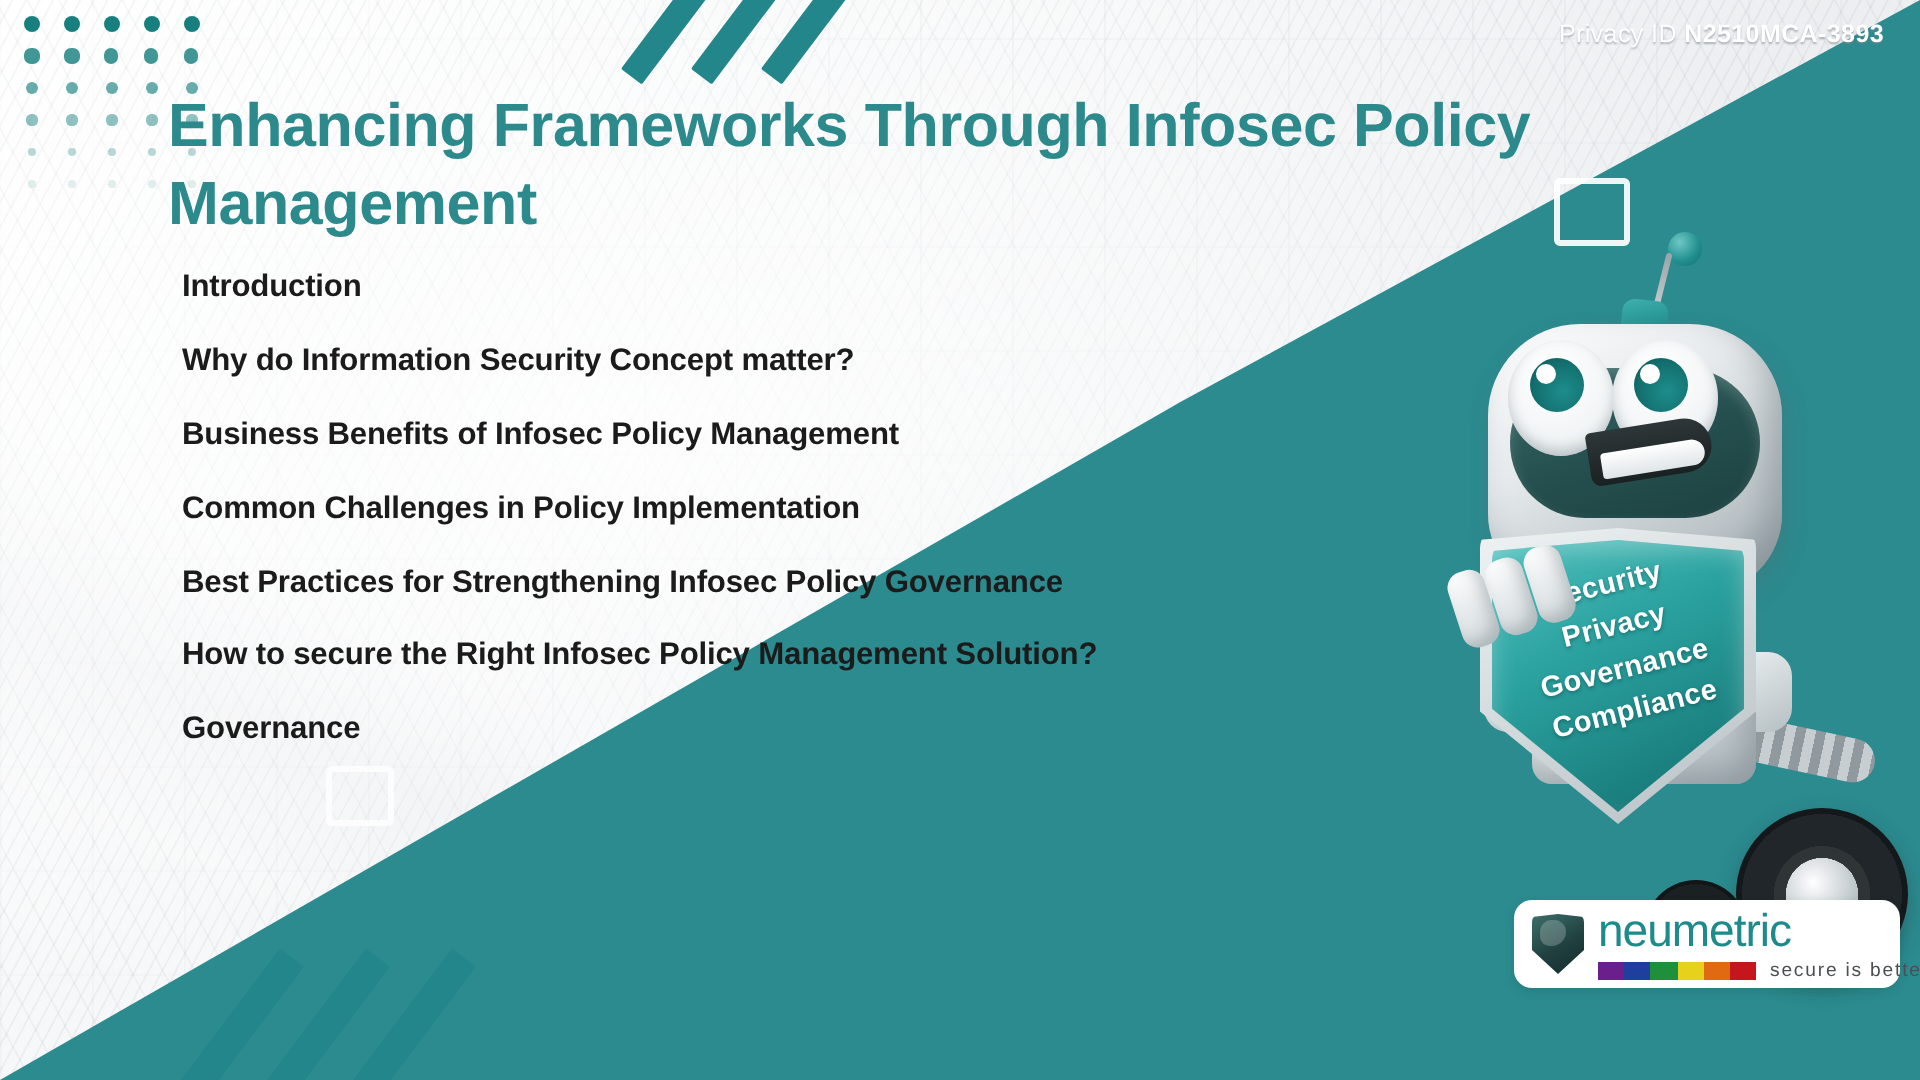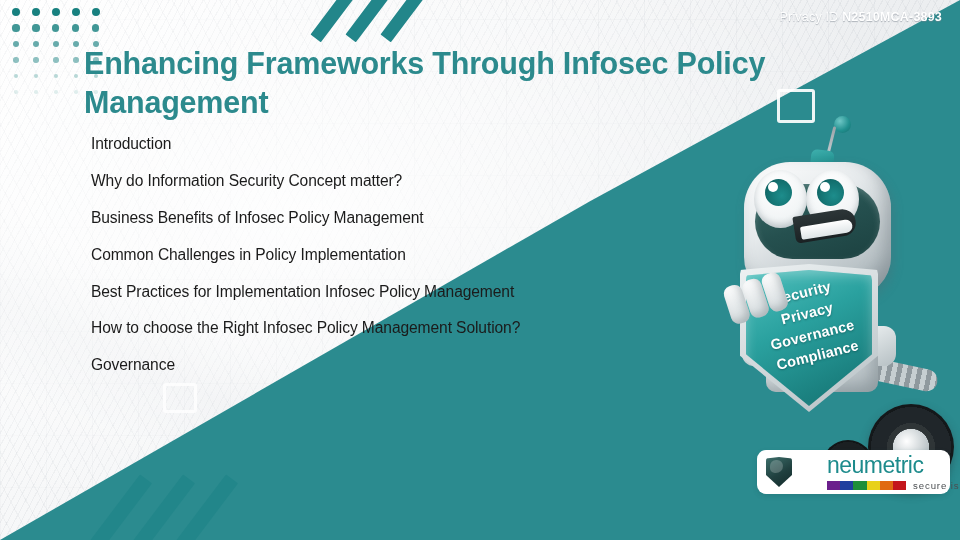--- a/index.html
+++ b/index.html
@@ -99,21 +99,21 @@
   
   .title {
     position:absolute; left:84px; top:44px; width:790px;
     font-size:30.5px; font-weight:700; line-height:1.27;
     color:#2c8a8d; letter-spacing:-0.2px;
   }
 
   
   .toc { position:absolute; left:91px; top:136px; width:660px; }
   .toc-item {
-    font-size:15.6px; font-weight:400; color:#1b1b1b;
+    font-size:15.6px; font-weight:700; color:#1b1b1b;
     line-height:1; padding:0; margin-bottom:21.3px;
     letter-spacing:-0.1px; white-space:nowrap;
   }
 
   
   .robot { position:absolute; left:716px; top:104px; width:244px; height:330px; }
   .r-ant-stem {
     position:absolute; left:113px; top:22px; width:3px; height:36px;
     background:linear-gradient(180deg,#9aa3a8,#cfd6d9);
     transform:rotate(14deg); border-radius:2px;
@@ -250,21 +250,21 @@
     width:26px; height:30px; flex:0 0 26px; margin-right:7px;
     background:linear-gradient(150deg,#3d6f6b 0%,#20403f 55%,#142b2b 100%);
     clip-path:polygon(50% 100%, 0% 60%, 0% 5%, 50% 0%, 100% 5%, 100% 60%);
     border-radius:4px; position:relative;
   }
   .logo-shield::after {
     content:""; position:absolute; left:4px; top:3px; width:13px; height:13px;
     border-radius:50% 50% 60% 40%;
     background:rgba(255,255,255,.22);
   }
-  .logo-right { flex:1; min-width:0;margin-left:28px; }
+  .logo-right { flex:1; min-width:0; }
   .logo-word {
     font-size:23px; font-weight:400; color:#1d8b8c;
     line-height:1; letter-spacing:-.5px;
   }
   .logo-bottom { display:flex; align-items:center; margin-top:3px; }
   .logo-bars { display:flex; height:9px; width:79px; flex:0 0 79px; }
   .logo-bars i { flex:1; display:block; }
   .logo-tag {
     margin-left:7px; font-size:9.6px; color:#4b4f52;
     letter-spacing:.9px; white-space:nowrap;
@@ -344,22 +344,22 @@
     <span class="val">N2510MCA-3893</span>
   </div>
 
   <h1 class="title">Enhancing Frameworks Through Infosec Policy Management</h1>
 
   <div class="toc" id="toclist">
       <div class="toc-item">Introduction</div>
       <div class="toc-item">Why do Information Security Concept matter?</div>
       <div class="toc-item">Business Benefits of Infosec Policy Management</div>
       <div class="toc-item">Common Challenges in Policy Implementation</div>
-      <div class="toc-item">Best Practices for Implementation Infosec Policy Management</div>
-      <div class="toc-item">How to choose the Right Infosec Policy Management Solution?</div>
+      <div class="toc-item">Best Practices for Strengthening Infosec Policy Governance</div>
+      <div class="toc-item">How to secure the Right Infosec Policy Management Solution?</div>
       <div class="toc-item">Governance</div>
     </div>
 
   <div class="robot">
     <div class="r-ant-ball"></div>
     <div class="r-ant-stem"></div>
     <div class="r-ant-base"></div>
     <div class="r-wheel">
         <div class="r-wheel-hub"></div>
       </div>

